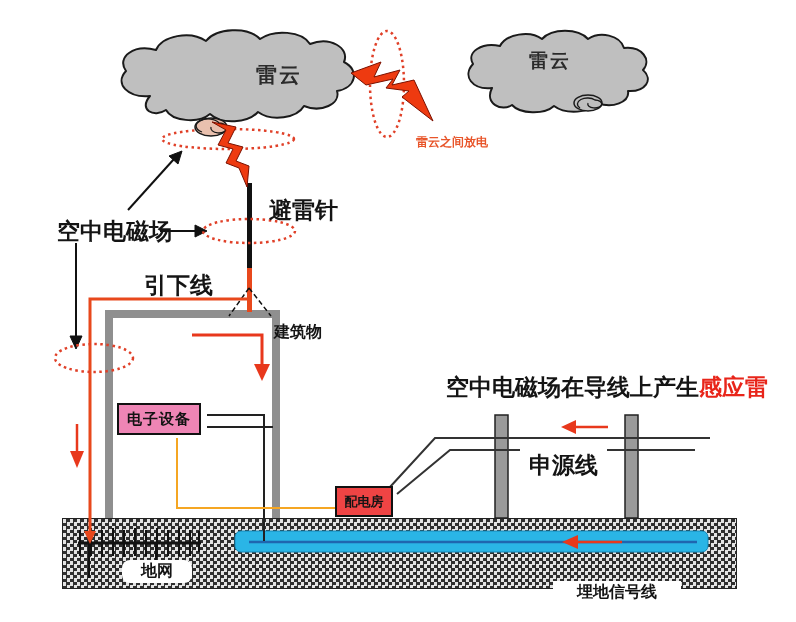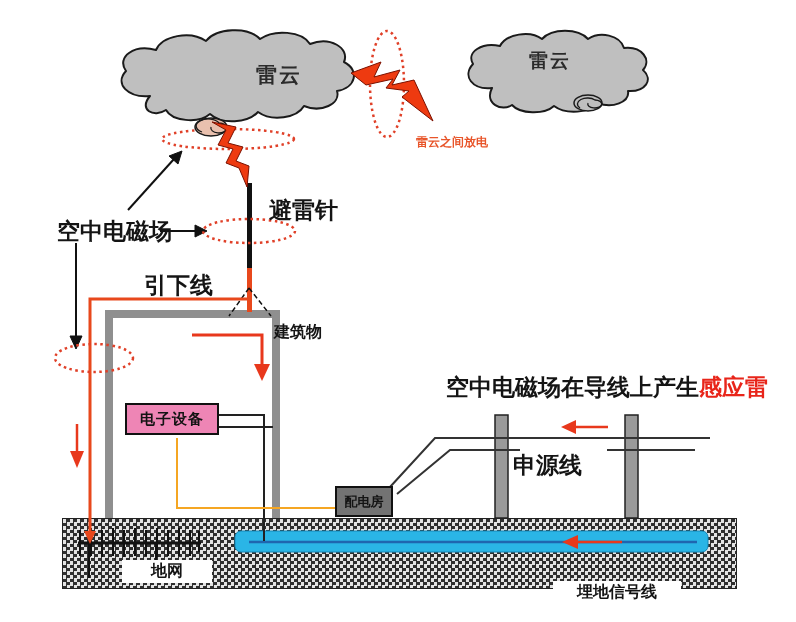--- a/index.html
+++ b/index.html
@@ -13,28 +13,28 @@
   #ground{
     position:absolute;left:62px;top:518px;width:675px;height:71px;
     background:repeating-conic-gradient(#2f2f2f 0% 25%, #e3e3e3 0% 50%) 0 0 / 7px 7px;
     border:1px solid #222;box-sizing:border-box;
   }
   .whitebox{
     position:absolute;background:#ffffff;display:flex;align-items:center;justify-content:center;
     font-size:16px;font-weight:600;color:#141414;
   }
   #equipment-box{
-    position:absolute;left:125px;top:403px;width:94px;height:32px;
+    position:absolute;left:117px;top:403px;width:84px;height:32px;
     background:#ee85b5;border:2px solid #111;box-sizing:border-box;
     display:flex;align-items:center;justify-content:center;
     font-size:15px;font-weight:700;color:#141414;letter-spacing:1px;
   }
   #distribution-box{
     position:absolute;left:335px;top:486px;width:58px;height:31px;
-    background:#737373;border:2px solid #111;box-sizing:border-box;
+    background:#ef4444;border:2px solid #111;box-sizing:border-box;
     display:flex;align-items:center;justify-content:center;
     font-size:13px;font-weight:700;color:#141414;
   }
   svg{position:absolute;left:0;top:0;}
   .induced-red{color:#e8251a;font-weight:700;margin-top:16px;}
 </style>
 </head>
 <body>
 
 <div id="stage">
@@ -135,28 +135,28 @@
 
     <g fill="none" stroke="#222" stroke-width="2">
       <polyline points="207,415 264,415 264,541"></polyline>
       <line x1="207" y1="427" x2="273" y2="427"></line>
     </g>
     <polyline points="177,438 177,508 335,508" fill="none" stroke="#f5a623" stroke-width="2"></polyline>
   </svg>
 
   <div id="equipment-box">电子设备</div>
   <div id="distribution-box">配电房</div>
-  <div class="whitebox" style="left:122px;top:560px;width:90px;height:23px;">地网</div>
+  <div class="whitebox" style="left:122px;top:560px;width:70px;height:23px;border-radius:8px;">地网</div>
   <div class="whitebox" style="left:553px;top:553px;width:128px;height:23px;margin-top:28px;">埋地信号线</div>
 
   <div class="lbl cloud-label" style="left:256px;top:64px;">雷云</div>
   <div class="lbl cloud-label" style="left:529px;top:50px;font-size:19px;">雷云</div>
   <div class="lbl lbl-red" style="left:416px;top:136px;font-size:12px;font-weight:700;">雷云之间放电</div>
   <div class="lbl" style="left:57px;top:219px;">空中电磁场</div>
   <div class="lbl" style="left:269px;top:198px;">避雷针</div>
   <div class="lbl" style="left:144px;top:273px;">引下线</div>
   <div class="lbl" style="left:274px;top:323px;font-size:16px;">建筑物</div>
   <div class="lbl" style="left:446px;top:375px;">
     <span>空中电磁场在导线上产生</span><span class="induced-red">感应雷</span>
   </div>
-  <div class="lbl" style="left:513px;top:453px;">申源线</div>
+  <div class="lbl" style="left:529px;top:453px;">申源线</div>
 
 </div>
 
 </body></html>

